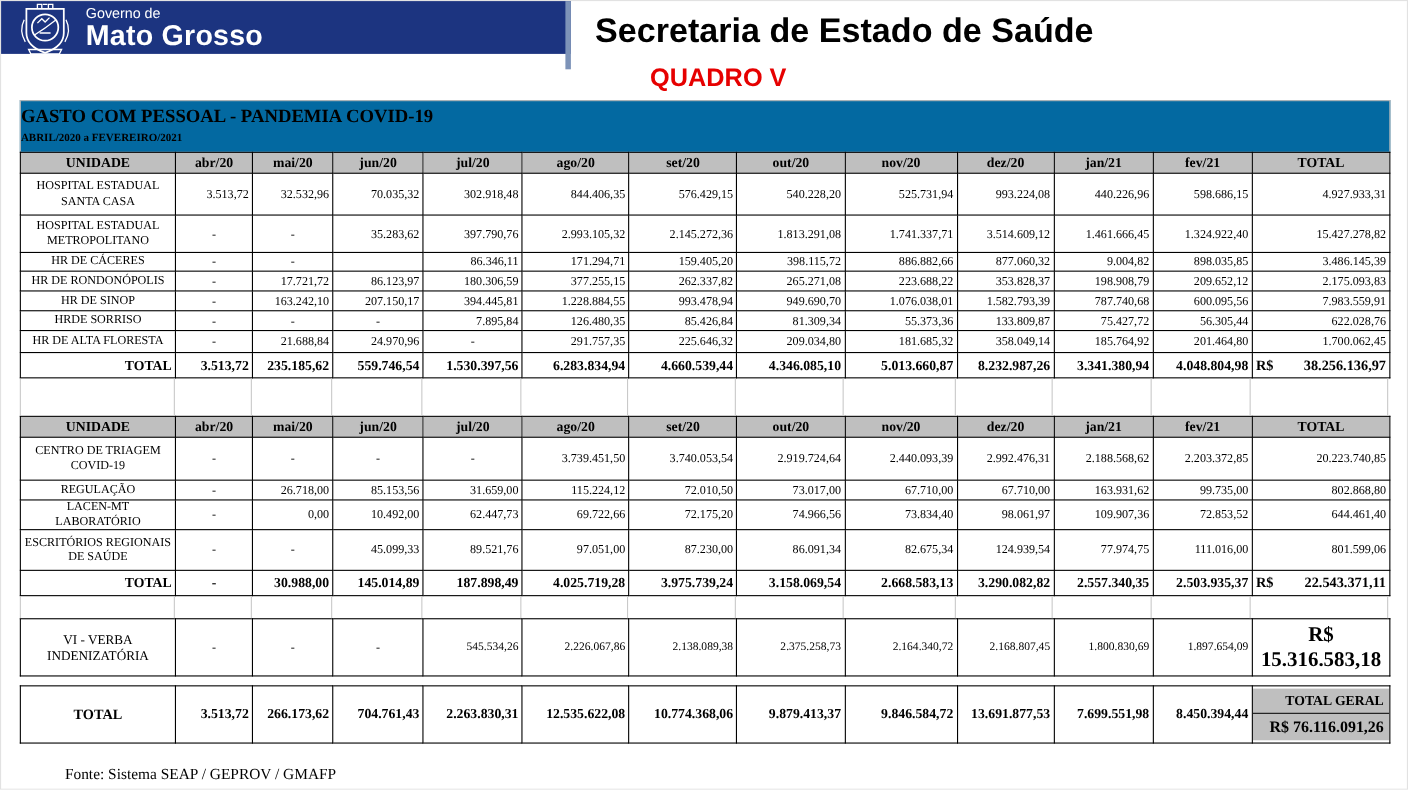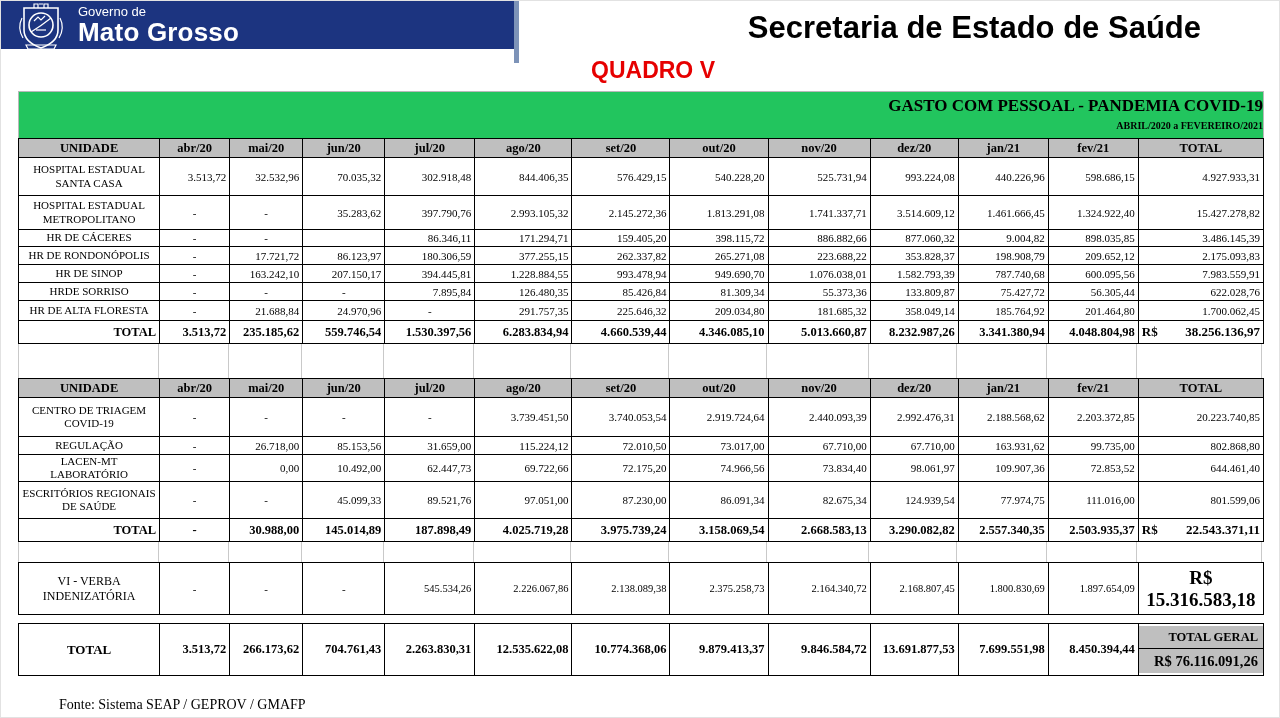--- a/index.html
+++ b/index.html
@@ -9,30 +9,30 @@
 
   
   .banner{position:absolute;left:0;top:0;width:518px;height:48px;
           background:var(--banner-blue,#1c3480);display:flex;align-items:center;}
   .banner svg{margin-left:13px;flex:0 0 auto;}
   .banner-text{margin-left:10px;color:#fff;font-family:"Liberation Sans",sans-serif;}
   .banner-pre{font-size:13px;line-height:15px;}
   .banner-main{font-size:26px;font-weight:bold;line-height:27px;letter-spacing:.2px;}
   .banner-strip{position:absolute;right:0;top:0;width:5px;height:62px;background:#7d93b8;}
 
-  .page-title{position:absolute;left:540px;top:9px;width:660px;text-align:right;
+  .page-title{position:absolute;left:540px;top:9px;width:660px;text-align:left;
               font-family:"Liberation Sans",sans-serif;font-weight:bold;font-size:31px;}
   .quadro{position:absolute;left:12px;top:56px;width:1280px;text-align:center;
           font-family:"Liberation Sans",sans-serif;font-weight:bold;font-size:23px;
           color:var(--quadro-red,#e60000);}
 
   
   .report{position:absolute;left:17px;top:90px;width:1246px;}
   .report-title-box{border:1px solid #b9b9b9;border-bottom:none;box-sizing:border-box;
-                    height:47px;text-align:right;padding-top:4px;background:#22c55e;}
+                    height:47px;text-align:left;padding-top:4px;background:#0369a1;}
   .rt1{font-size:17px;font-weight:bold;line-height:20px;}
   .rt2{font-size:10px;font-weight:bold;line-height:20px;}
 
   table.grid{border-collapse:collapse;table-layout:fixed;width:1246px;}
   .grid th,.grid td{border:1px solid #000;box-sizing:border-box;overflow:hidden;
                     padding:0 3px;vertical-align:middle;}
   th.h{background:var(--header-gray,#bfbfbf);font-size:12.5px;font-weight:bold;
        height:19px;text-align:center;}
   td.label{text-align:center;font-size:11px;line-height:1.2;}
   td.num{text-align:right;font-size:11px;}

